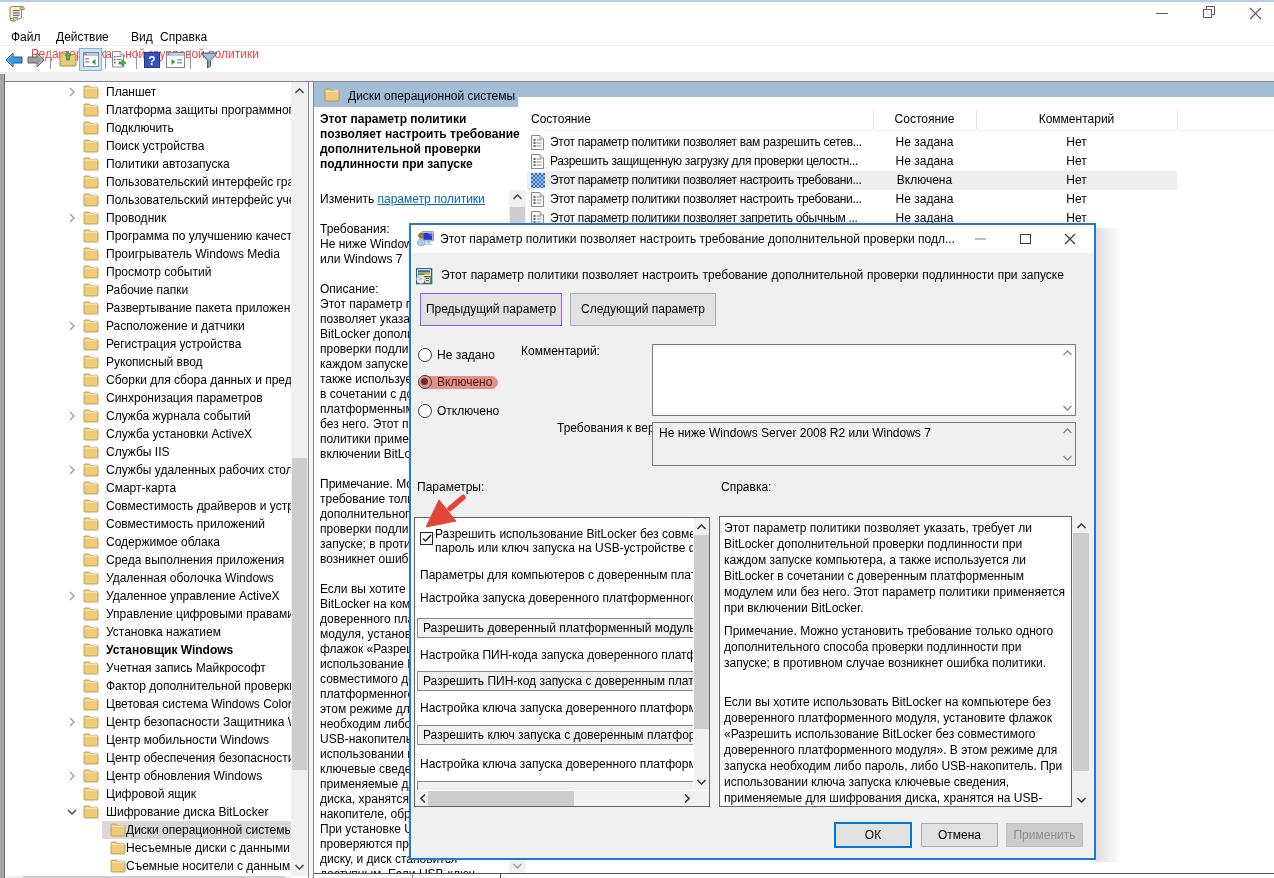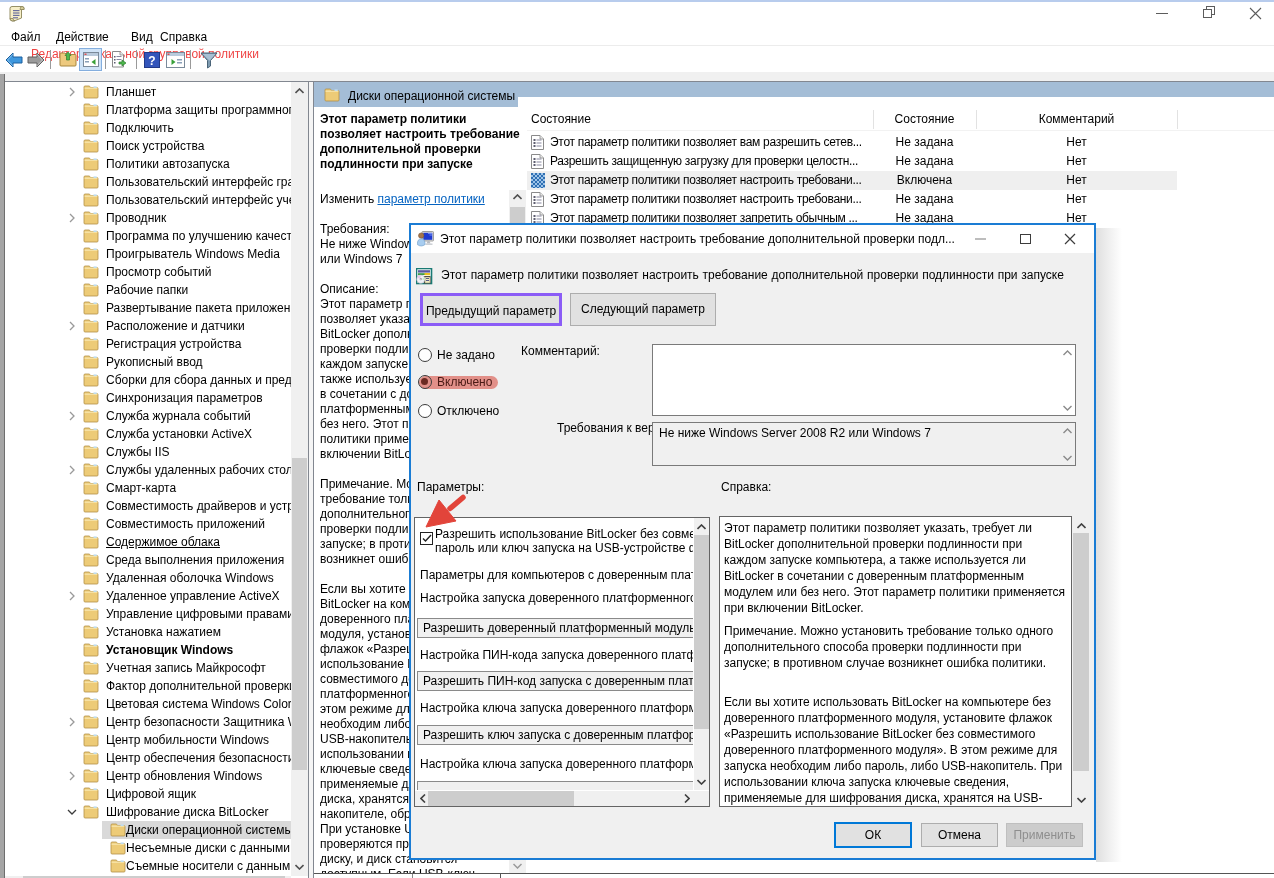--- a/index.html
+++ b/index.html
@@ -257,21 +257,21 @@
         <path d="M1 3.5 L1 2 Q1 1 2 1 L6 1 Q6.8 1 7 1.8 L7.3 2.6 L14 2.6 Q15 2.6 15 3.6 L15 12 Q15 13 14 13 L2 13 Q1 13 1 12 Z" fill="#edcb77" stroke="#b29046" stroke-width="0.8"></path>
         <path d="M1.6 3.2 L14.4 3.2" stroke="#f8e7ae" stroke-width="1.2"></path>
         <rect x="10.5" y="1.4" width="3.2" height="1.6" fill="#bedcf0"></rect>
       </svg>
 <div class="abs" style="left:106px;top:515px;height:18px;line-height:18px;white-space:nowrap;">Совместимость приложений</div>
 <svg class="abs" style="left:83px;top:535px;" width="16" height="14" viewBox="0 0 16 14">
         <path d="M1 3.5 L1 2 Q1 1 2 1 L6 1 Q6.8 1 7 1.8 L7.3 2.6 L14 2.6 Q15 2.6 15 3.6 L15 12 Q15 13 14 13 L2 13 Q1 13 1 12 Z" fill="#edcb77" stroke="#b29046" stroke-width="0.8"></path>
         <path d="M1.6 3.2 L14.4 3.2" stroke="#f8e7ae" stroke-width="1.2"></path>
         <rect x="10.5" y="1.4" width="3.2" height="1.6" fill="#bedcf0"></rect>
       </svg>
-<div class="abs" style="left:106px;top:533px;height:18px;line-height:18px;white-space:nowrap;text-decoration:underline;">Содержимое облака</div>
+<div class="abs" style="left:106px;top:533px;height:18px;line-height:18px;white-space:nowrap;">Содержимое облака</div>
 <svg class="abs" style="left:83px;top:553px;" width="16" height="14" viewBox="0 0 16 14">
         <path d="M1 3.5 L1 2 Q1 1 2 1 L6 1 Q6.8 1 7 1.8 L7.3 2.6 L14 2.6 Q15 2.6 15 3.6 L15 12 Q15 13 14 13 L2 13 Q1 13 1 12 Z" fill="#edcb77" stroke="#b29046" stroke-width="0.8"></path>
         <path d="M1.6 3.2 L14.4 3.2" stroke="#f8e7ae" stroke-width="1.2"></path>
         <rect x="10.5" y="1.4" width="3.2" height="1.6" fill="#bedcf0"></rect>
       </svg>
 <div class="abs" style="left:106px;top:551px;height:18px;line-height:18px;white-space:nowrap;">Среда выполнения приложения</div>
 <svg class="abs" style="left:83px;top:571px;" width="16" height="14" viewBox="0 0 16 14">
         <path d="M1 3.5 L1 2 Q1 1 2 1 L6 1 Q6.8 1 7 1.8 L7.3 2.6 L14 2.6 Q15 2.6 15 3.6 L15 12 Q15 13 14 13 L2 13 Q1 13 1 12 Z" fill="#edcb77" stroke="#b29046" stroke-width="0.8"></path>
         <path d="M1.6 3.2 L14.4 3.2" stroke="#f8e7ae" stroke-width="1.2"></path>
         <rect x="10.5" y="1.4" width="3.2" height="1.6" fill="#bedcf0"></rect>
@@ -570,21 +570,21 @@
     <rect x="8" y="8" width="6.5" height="7.5" fill="#404040"></rect>
     <rect x="9" y="9" width="5" height="6" fill="#f2ecc2" stroke="#8a8a6a" stroke-width="0.5"></rect>
     <path d="M10 10.5 L13 10.5 M10 12.5 L13 12.5" stroke="#5a5a8a" stroke-width="1"></path>
     <circle cx="4.8" cy="11.2" r="4.2" fill="#eef0f6" stroke="#9a9aa8" stroke-width="0.5"></circle>
     <path d="M4.8 7 A4.2 4.2 0 0 0 1 9.5 L3.6 10.7 A1.5 1.5 0 0 1 4.8 9.8 Z" fill="#e8c8e8"></path>
     <path d="M8.6 12.6 A4.2 4.2 0 0 0 8.4 9 L5.9 11.2 Z" fill="#c8e8c8"></path>
     <circle cx="4.8" cy="11.2" r="1.1" fill="#909090"></circle>
     <circle cx="4.8" cy="11.2" r="0.5" fill="#fff"></circle>
   </svg>
 <div class="abs" style="left:441px;top:268px;height:15px;line-height:15px;word-spacing:0.4px;">Этот параметр политики позволяет настроить требование дополнительной проверки подлинности при запуске</div>
-<div class="abs" style="left:420px;top:293px;width:142px;height:33px;background:#e1e1e1;border:3px solid #8b5cf6;text-align:center;line-height:31px;">Предыдущий параметр</div>
+<div class="abs" style="left:420px;top:293px;width:142px;height:33px;background:#e1e1e1;border:1px solid #8b5cf6;text-align:center;line-height:31px;">Предыдущий параметр</div>
 <div class="abs" style="left:570px;top:293px;width:146px;height:33px;background:#e1e1e1;border:1px solid #adadad;text-align:center;line-height:31px;">Следующий параметр</div>
 <div class="abs" style="left:418px;top:348px;width:14px;height:14px;border:1.5px solid #3c3c3c;border-radius:50%;background:#fff;"></div>
 <div class="abs" style="left:437px;top:348px;height:14px;line-height:14px;">Не задано</div>
 <div class="abs" style="left:419px;top:376px;width:79px;height:13px;border-radius:6.5px;background:#e29089;"></div>
 <div class="abs" style="left:418px;top:375px;width:14px;height:14px;border:1.5px solid #3c3c3c;border-radius:50%;background:transparent;"></div>
 <div class="abs" style="left:421px;top:378px;width:7px;height:7px;border-radius:50%;background:#6b2a22;"></div>
 <div class="abs" style="left:437px;top:376px;height:13px;line-height:13px;color:#4a1a15;">Включено</div>
 <div class="abs" style="left:418px;top:404px;width:14px;height:14px;border:1.5px solid #3c3c3c;border-radius:50%;background:#fff;"></div>
 <div class="abs" style="left:437px;top:404px;height:14px;line-height:14px;">Отключено</div>
 <div class="abs" style="left:521px;top:344px;height:14px;line-height:14px;">Комментарий:</div>

